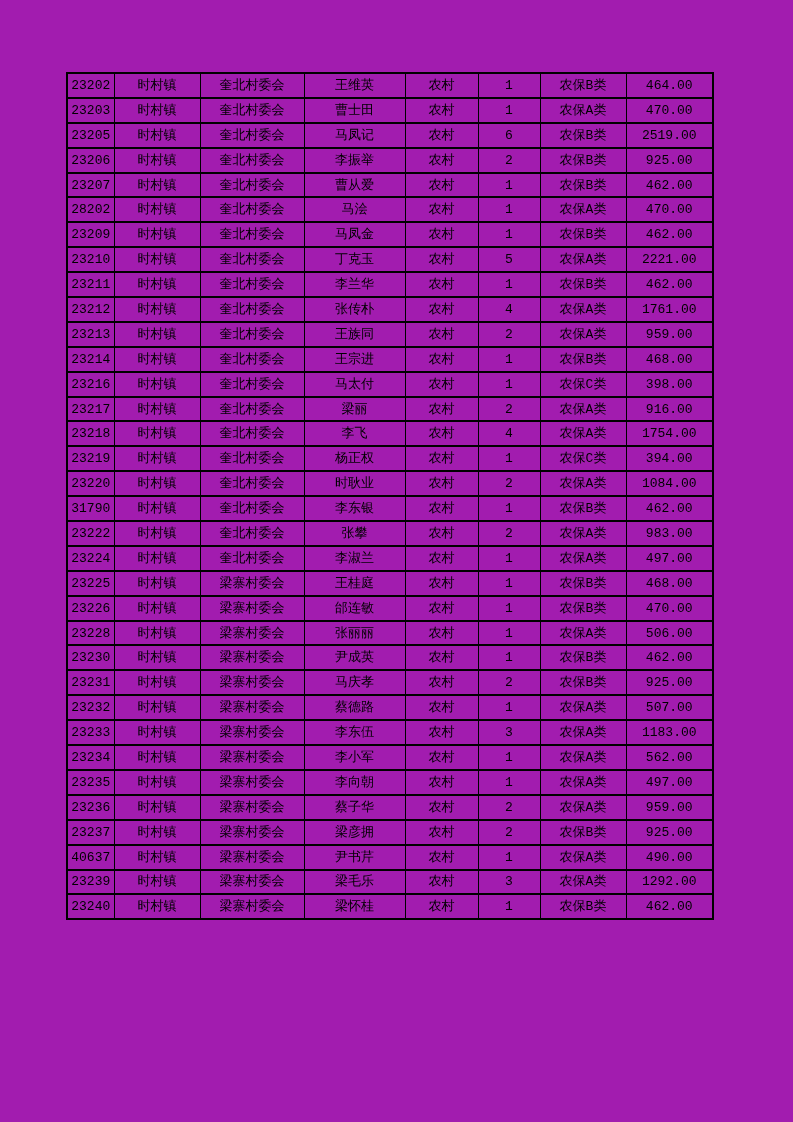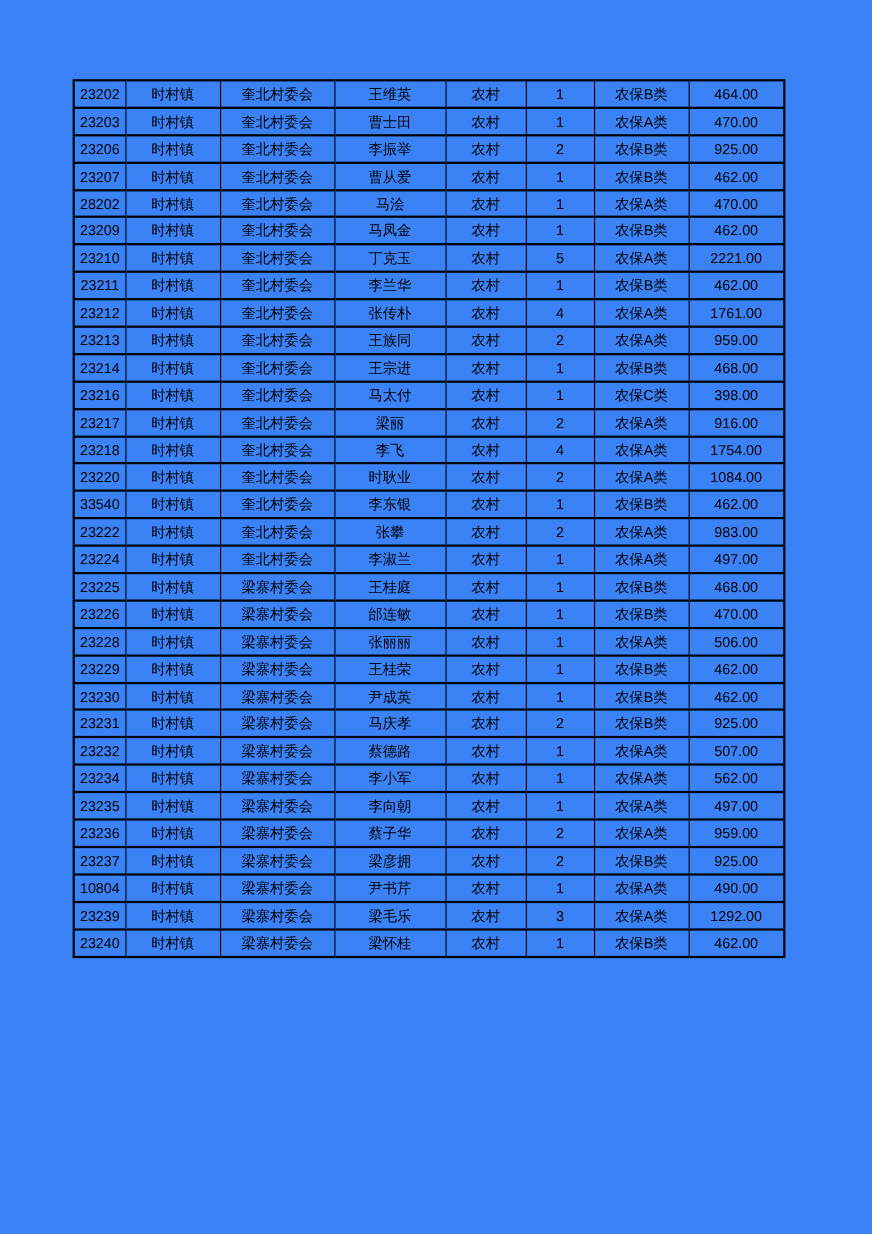--- a/index.html
+++ b/index.html
@@ -4,22 +4,22 @@
 <style>
   html, body {
     margin: 0;
     padding: 0;
     background: #ffffff;
   }
   .page {
     position: relative;
     width: 793px;
     height: 1122px;
-    background: #3b82f6;
-    font-family: Liberation Sans, sans-serif;
+    background: #a21caf;
+    font-family: Liberation Mono, monospace;
     color: #000000;
     overflow: hidden;
   }
   table.roster {
     position: absolute;
     left: 66px;
     top: 72px;
     width: 646px;
     border-collapse: collapse;
     table-layout: fixed;
@@ -78,20 +78,30 @@
     <td>23203</td>
     <td>时村镇</td>
     <td>奎北村委会</td>
     <td>曹士田</td>
     <td>农村</td>
     <td>1</td>
     <td>农保A类</td>
     <td>470.00</td>
   </tr>
         <tr>
+    <td>23205</td>
+    <td>时村镇</td>
+    <td>奎北村委会</td>
+    <td>马凤记</td>
+    <td>农村</td>
+    <td>6</td>
+    <td>农保B类</td>
+    <td>2519.00</td>
+  </tr>
+        <tr>
     <td>23206</td>
     <td>时村镇</td>
     <td>奎北村委会</td>
     <td>李振举</td>
     <td>农村</td>
     <td>2</td>
     <td>农保B类</td>
     <td>925.00</td>
   </tr>
         <tr>
@@ -198,31 +208,41 @@
     <td>23218</td>
     <td>时村镇</td>
     <td>奎北村委会</td>
     <td>李飞</td>
     <td>农村</td>
     <td>4</td>
     <td>农保A类</td>
     <td>1754.00</td>
   </tr>
         <tr>
+    <td>23219</td>
+    <td>时村镇</td>
+    <td>奎北村委会</td>
+    <td>杨正权</td>
+    <td>农村</td>
+    <td>1</td>
+    <td>农保C类</td>
+    <td>394.00</td>
+  </tr>
+        <tr>
     <td>23220</td>
     <td>时村镇</td>
     <td>奎北村委会</td>
     <td>时耿业</td>
     <td>农村</td>
     <td>2</td>
     <td>农保A类</td>
     <td>1084.00</td>
   </tr>
         <tr>
-    <td>33540</td>
+    <td>31790</td>
     <td>时村镇</td>
     <td>奎北村委会</td>
     <td>李东银</td>
     <td>农村</td>
     <td>1</td>
     <td>农保B类</td>
     <td>462.00</td>
   </tr>
         <tr>
     <td>23222</td>
@@ -268,30 +288,20 @@
     <td>23228</td>
     <td>时村镇</td>
     <td>梁寨村委会</td>
     <td>张丽丽</td>
     <td>农村</td>
     <td>1</td>
     <td>农保A类</td>
     <td>506.00</td>
   </tr>
         <tr>
-    <td>23229</td>
-    <td>时村镇</td>
-    <td>梁寨村委会</td>
-    <td>王桂荣</td>
-    <td>农村</td>
-    <td>1</td>
-    <td>农保B类</td>
-    <td>462.00</td>
-  </tr>
-        <tr>
     <td>23230</td>
     <td>时村镇</td>
     <td>梁寨村委会</td>
     <td>尹成英</td>
     <td>农村</td>
     <td>1</td>
     <td>农保B类</td>
     <td>462.00</td>
   </tr>
         <tr>
@@ -308,20 +318,30 @@
     <td>23232</td>
     <td>时村镇</td>
     <td>梁寨村委会</td>
     <td>蔡德路</td>
     <td>农村</td>
     <td>1</td>
     <td>农保A类</td>
     <td>507.00</td>
   </tr>
         <tr>
+    <td>23233</td>
+    <td>时村镇</td>
+    <td>梁寨村委会</td>
+    <td>李东伍</td>
+    <td>农村</td>
+    <td>3</td>
+    <td>农保A类</td>
+    <td>1183.00</td>
+  </tr>
+        <tr>
     <td>23234</td>
     <td>时村镇</td>
     <td>梁寨村委会</td>
     <td>李小军</td>
     <td>农村</td>
     <td>1</td>
     <td>农保A类</td>
     <td>562.00</td>
   </tr>
         <tr>
@@ -348,21 +368,21 @@
     <td>23237</td>
     <td>时村镇</td>
     <td>梁寨村委会</td>
     <td>梁彦拥</td>
     <td>农村</td>
     <td>2</td>
     <td>农保B类</td>
     <td>925.00</td>
   </tr>
         <tr>
-    <td>10804</td>
+    <td>40637</td>
     <td>时村镇</td>
     <td>梁寨村委会</td>
     <td>尹书芹</td>
     <td>农村</td>
     <td>1</td>
     <td>农保A类</td>
     <td>490.00</td>
   </tr>
         <tr>
     <td>23239</td>

